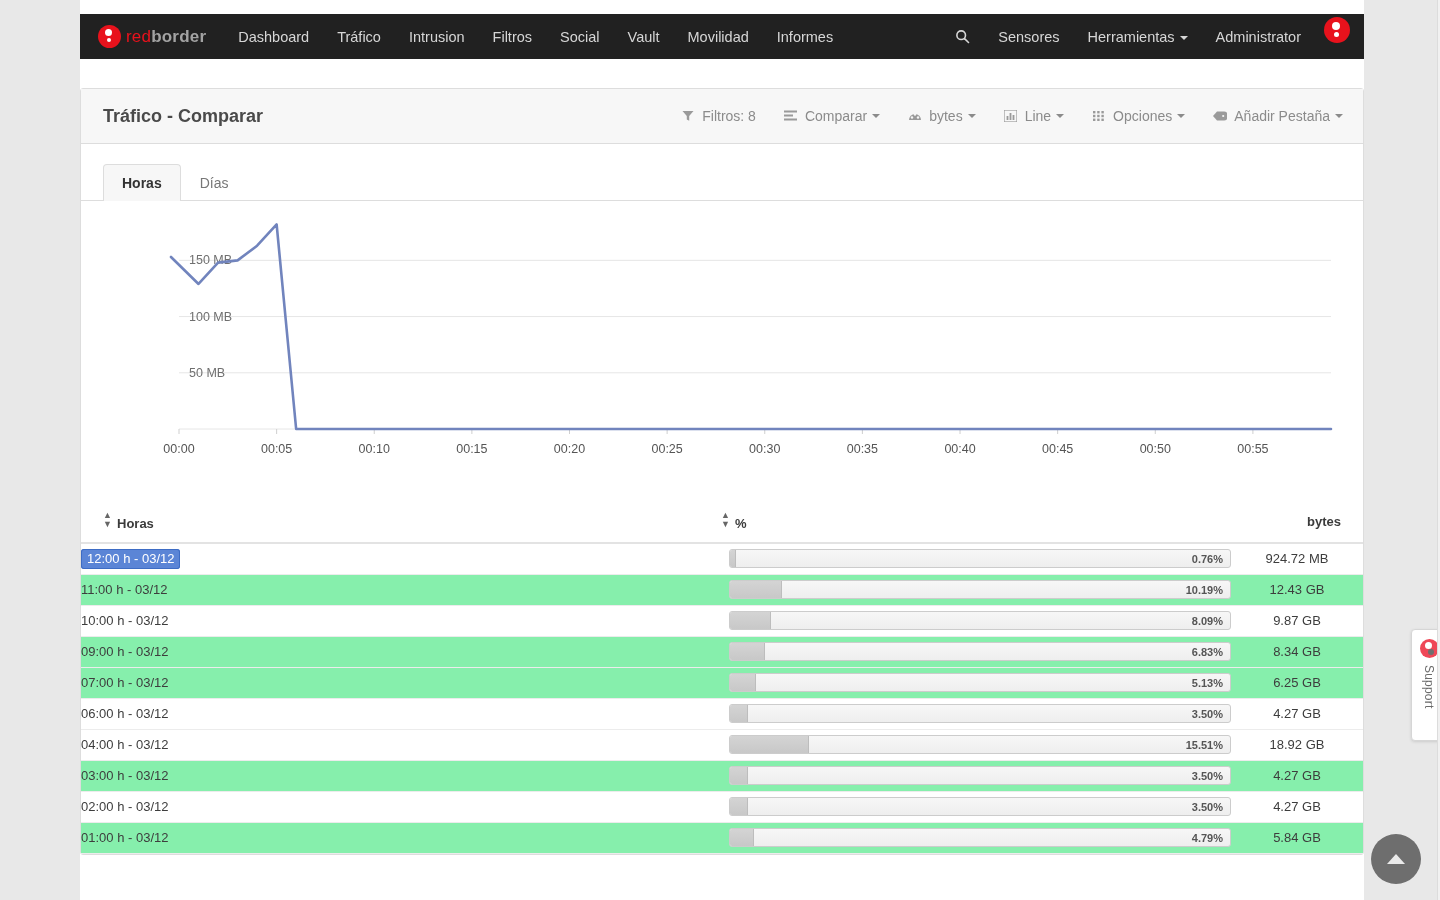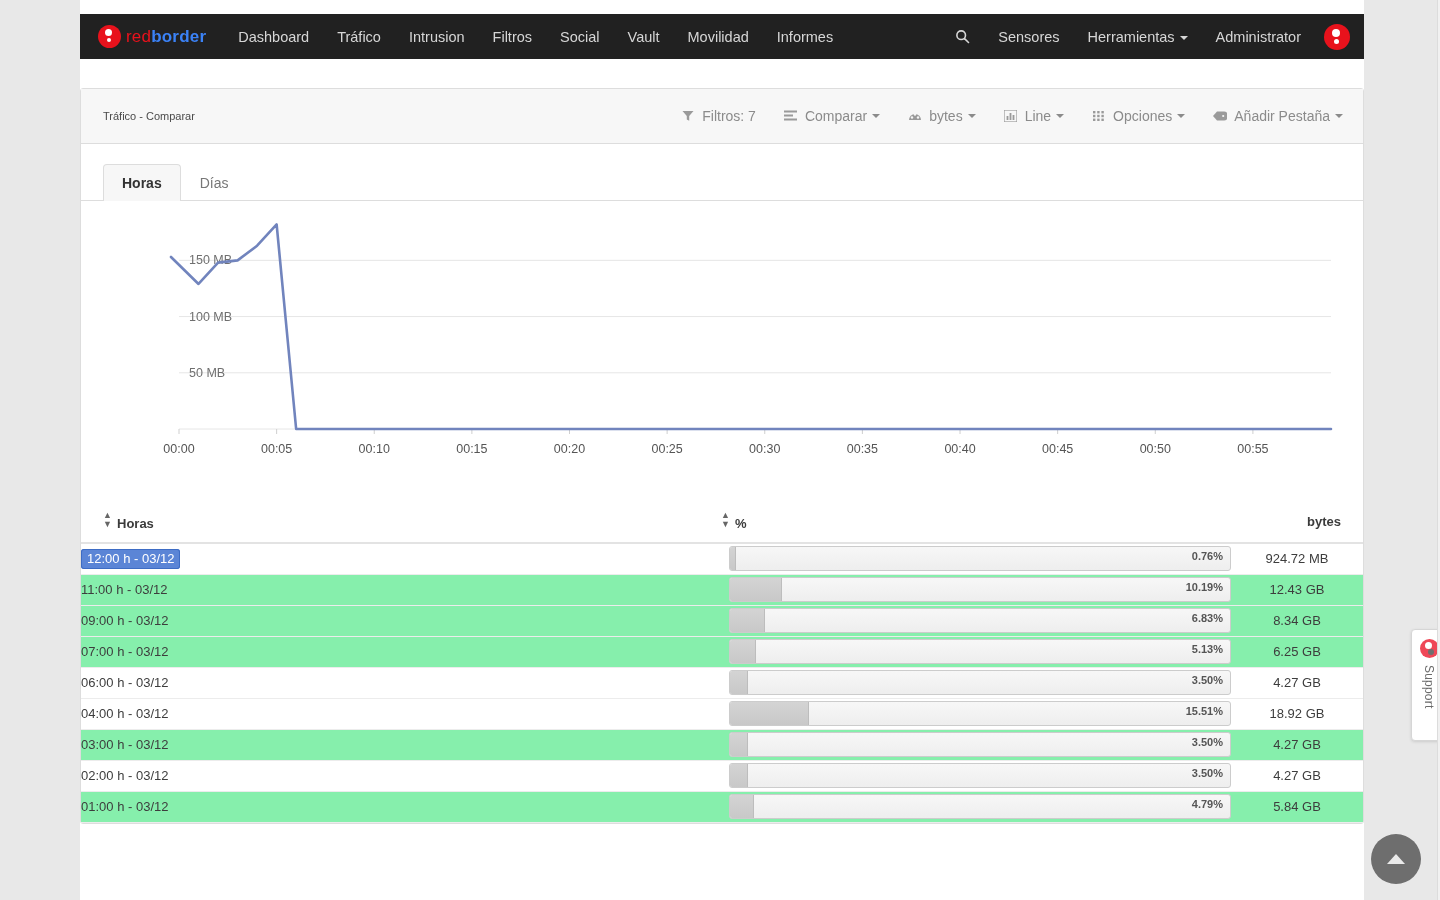--- a/index.html
+++ b/index.html
@@ -59,32 +59,32 @@
     left: 7px; top: 4px;
   }
   .brand-logo::after {
     content: "";
     position: absolute;
     width: 4px; height: 4px; border-radius: 50%;
     background: #fff;
     left: 8.5px; top: 13px;
   }
   .brand-red { color: #e8121c; font-weight: 400; }
-  .brand-white { color: #3b82f6; font-weight: 700; }
+  .brand-white { color: #a3a3a3; font-weight: 700; }
 
   .nav-links { display: flex; align-items: center; justify-content: center; }
   .nav-link {
     color: #d6d6d6;
     font-size: 14.5px;
     padding: 12px 14px;
     text-decoration: none;
     white-space: nowrap;
     cursor: pointer;
   }
-  .nav-right { margin-left: auto; display: flex; align-items: center; }
+  .nav-right { margin-left: auto; display: flex; align-items: flex-start; }
   .nav-search {
     padding: 12px 14px;
     cursor: pointer;
     display: flex; align-items: center;
   }
   .caret {
     display: inline-block;
     width: 0; height: 0;
     border-left: 4px solid transparent;
     border-right: 4px solid transparent;
@@ -127,22 +127,23 @@
   }
   .panel-head {
     height: 55px;
     background: #f7f7f7;
     border-bottom: 1px solid #dddddd;
     display: flex;
     align-items: center;
     padding: 0 20px 0 22px;
   }
   .panel-title {
-    font-size: 11px;
+    font-size: 18px;
     color: #4a4a4a;
+    font-weight: bold;
   }
   .toolbar {
     margin-left: auto;
     display: flex;
     align-items: center;
   }
   .tool {
     display: flex; align-items: center;
     color: #8b8b8b;
     font-size: 14px;
@@ -239,21 +240,21 @@
     background: #5b85d6;
     color: #ffffff;
     padding: 2px 6px;
     border-radius: 3px;
     font-size: 13px;
     line-height: 16px;
     box-shadow: inset 0 0 0 1px #3d6cc4;
   }
   .bar-outer {
     position: relative;
-    height: 25px;
+    height: 19px;
     background: linear-gradient(#f7f7f7, #eeeeee);
     border: 1px solid #cccccc;
     border-radius: 3px;
     overflow: hidden;
     margin-left: 8px;
     padding-left: 36px;
   }
   .bar-fill {
     position: absolute;
     left: 0; top: 0; bottom: 0;
@@ -390,21 +391,21 @@
       <div class="panel-title">Tráfico - Comparar</div>
 
       <div class="toolbar">
 
         <div class="tool">
           <span class="ticon">
             <svg width="12" height="12" viewBox="0 0 12 12">
                 <path d="M0.5 1 H11.5 L7.2 6 V10.8 L4.8 9.4 V6 Z" fill="#9a9a9a"></path>
               </svg>
           </span>
-          <span>Filtros: 7</span>
+          <span>Filtros: 8</span>
         </div>
 
         <div class="tool">
           <span class="ticon">
             <svg width="13" height="12" viewBox="0 0 13 12">
               <rect x="0" y="0.5" width="13" height="2" fill="#9a9a9a"></rect>
               <rect x="0" y="4.5" width="9" height="2" fill="#9a9a9a"></rect>
               <rect x="0" y="8.5" width="13" height="2" fill="#9a9a9a"></rect>
             </svg>
           </span>
@@ -540,20 +541,30 @@
           <tr class="even">
             <td class="cell-label"><span>11:00 h - 03/12</span></td>
             <td>
               <div class="bar-outer">
                 <div class="bar-fill" style="width: 10.3387%;"></div>
                 <span class="bar-pct">10.19%</span>
               </div>
             </td>
             <td class="cell-bytes">12.43 GB</td>
           </tr>
+          <tr class="odd">
+            <td class="cell-label"><span>10:00 h - 03/12</span></td>
+            <td>
+              <div class="bar-outer">
+                <div class="bar-fill" style="width: 8.20808%;"></div>
+                <span class="bar-pct">8.09%</span>
+              </div>
+            </td>
+            <td class="cell-bytes">9.87 GB</td>
+          </tr>
           <tr class="even">
             <td class="cell-label"><span>09:00 h - 03/12</span></td>
             <td>
               <div class="bar-outer">
                 <div class="bar-fill" style="width: 6.92969%;"></div>
                 <span class="bar-pct">6.83%</span>
               </div>
             </td>
             <td class="cell-bytes">8.34 GB</td>
           </tr>

